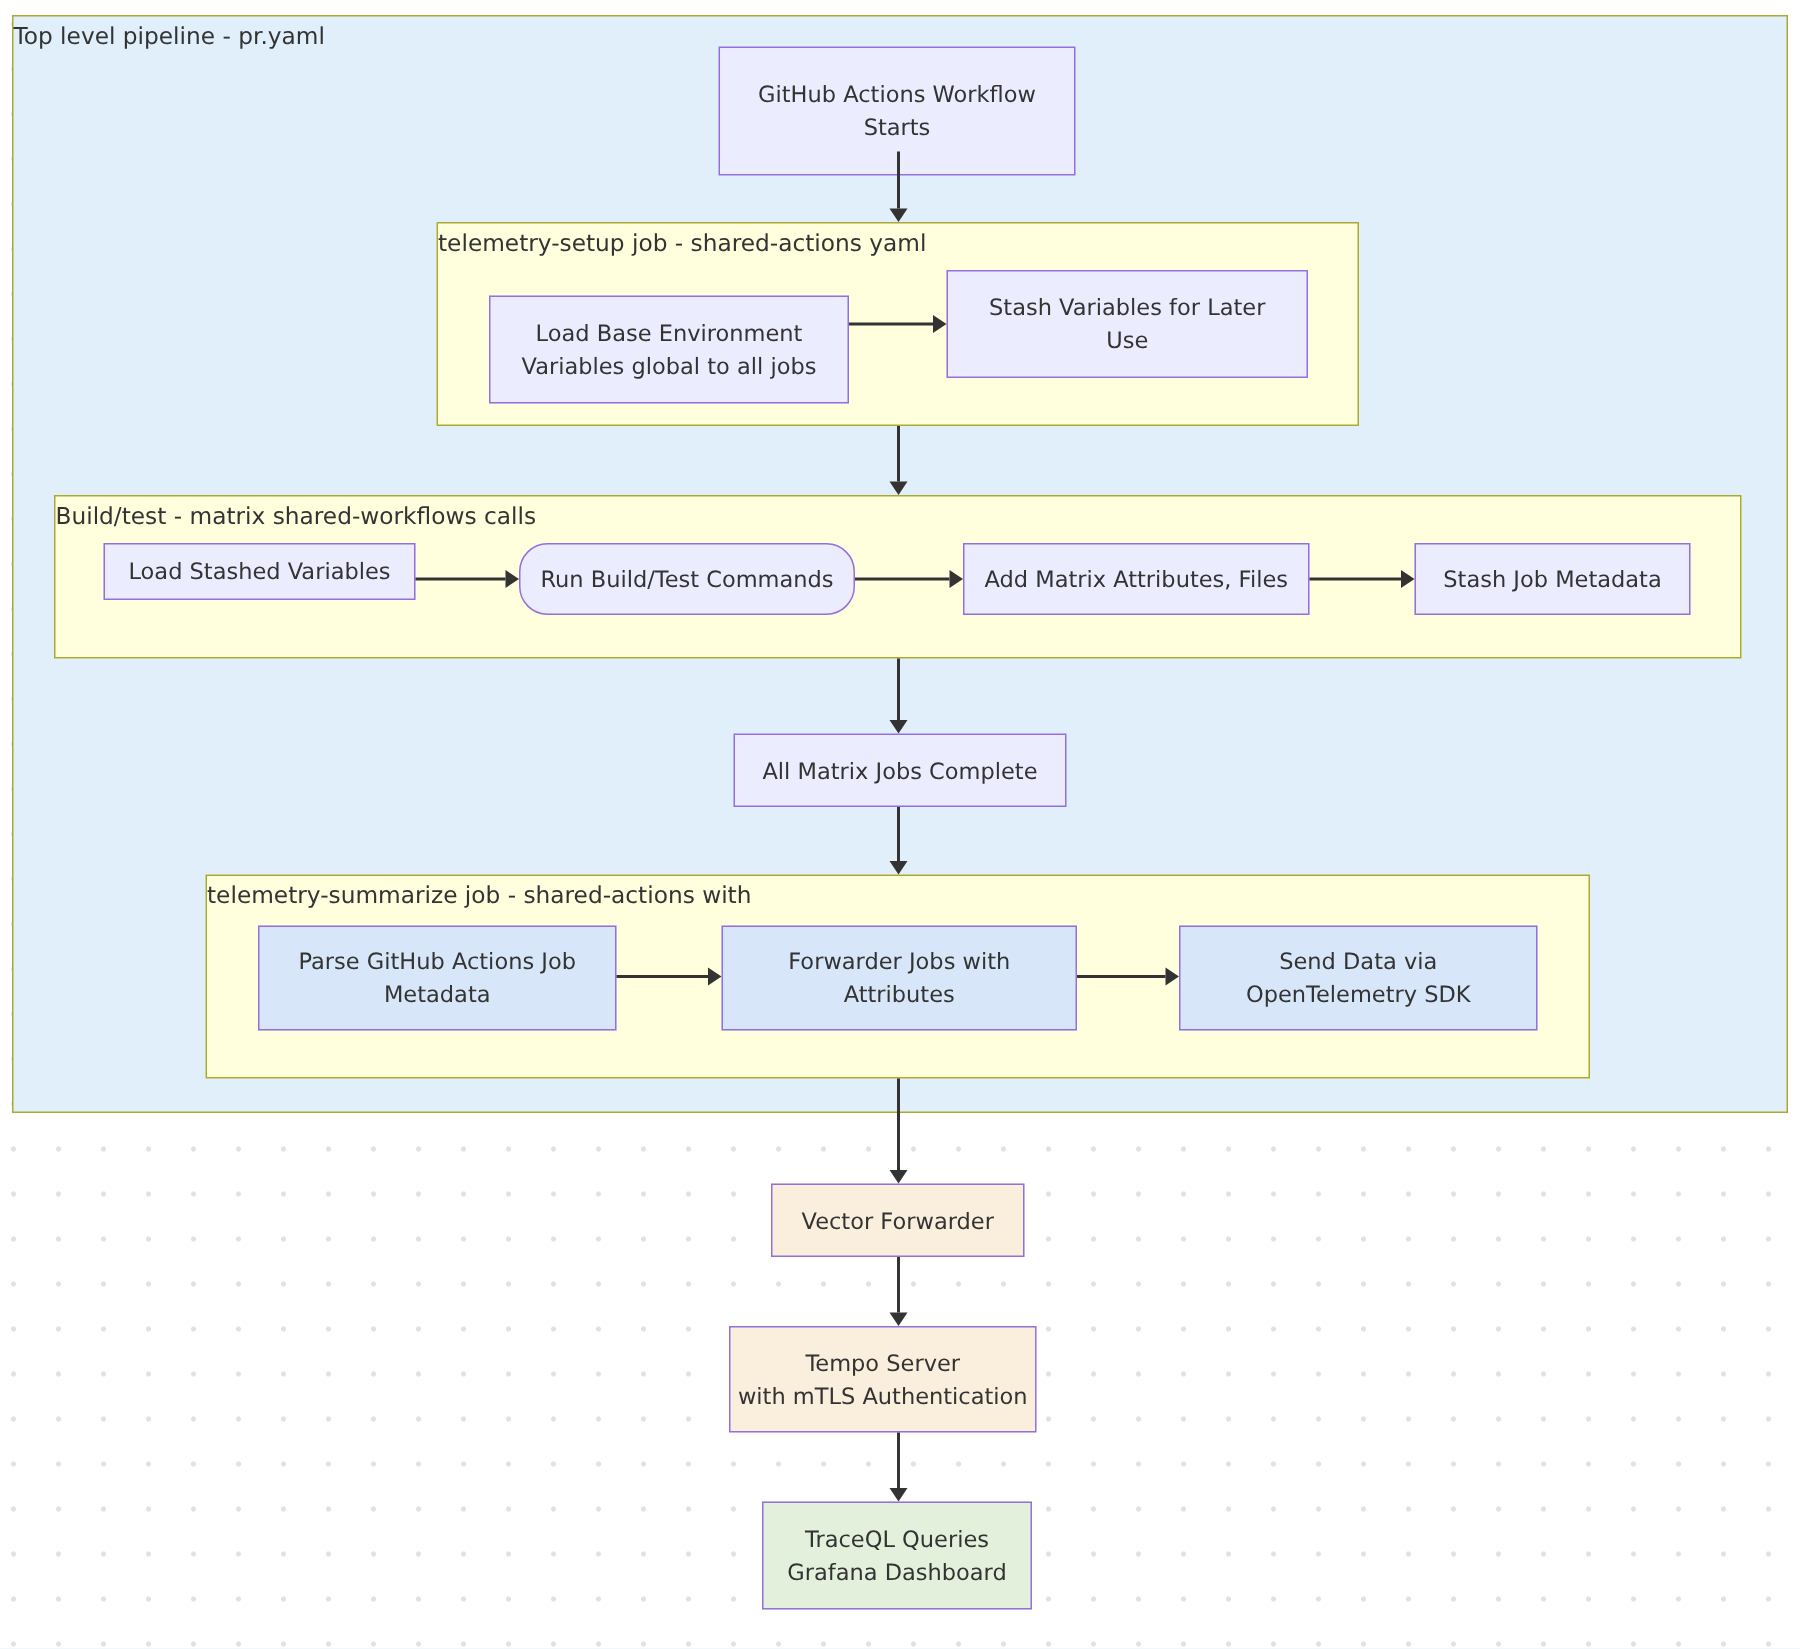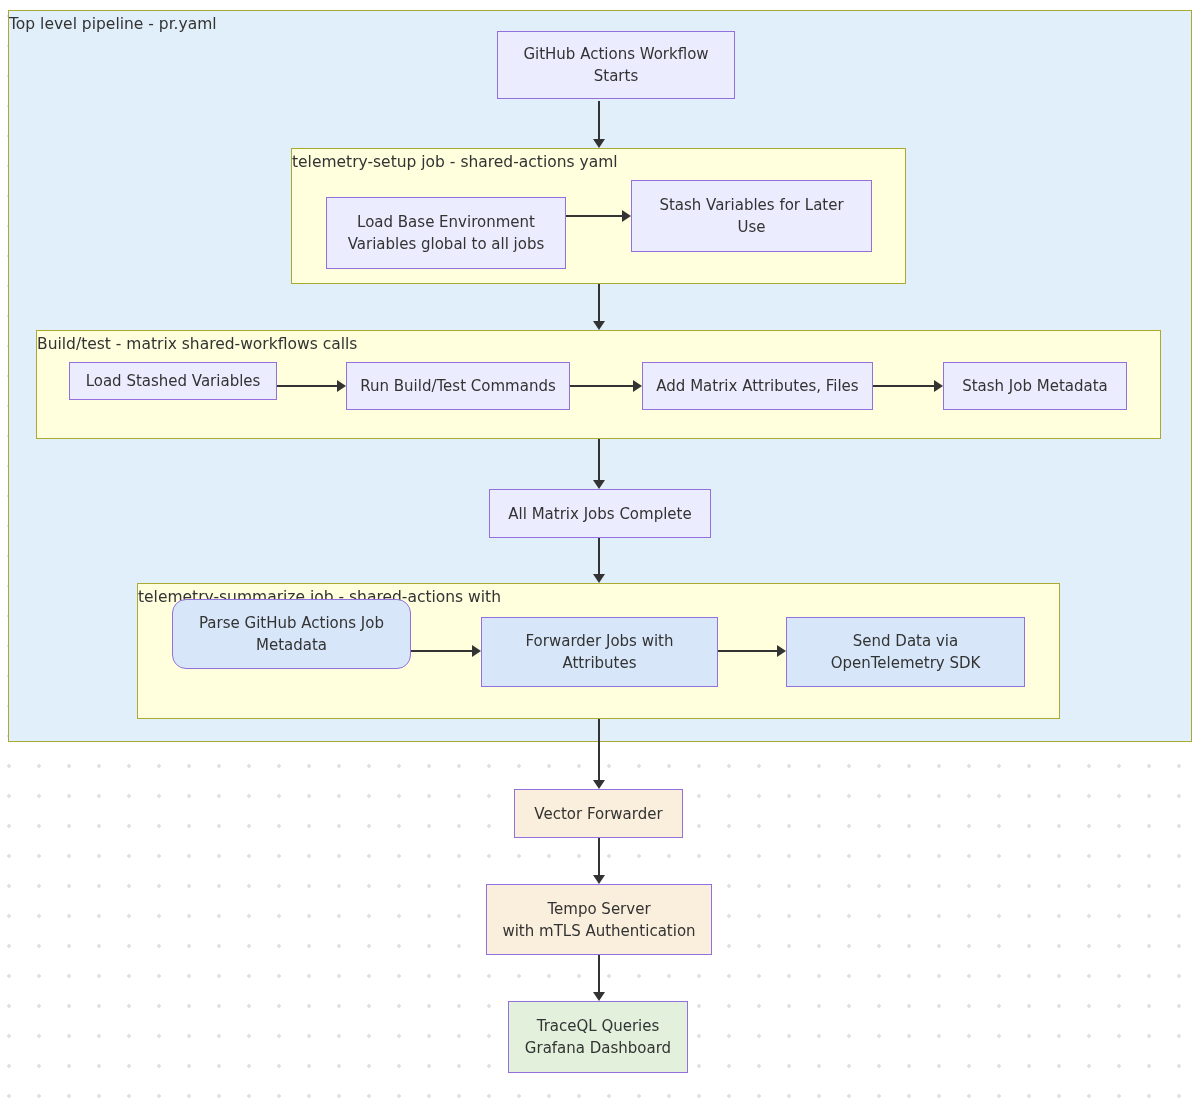--- a/index.html
+++ b/index.html
@@ -52,33 +52,33 @@
     text-align: center;
     font-size: 15px;
     line-height: 22px;
     white-space: pre-line;
     background: var(--node-lavender);
   }
   .node.blue  { background: var(--node-blue); }
   .node.cream { background: var(--node-cream); }
   .node.green { background: var(--node-green); }
 
-  #n-start        { left: 479px; top: 31px;   width: 238px; height: 68px; margin-left: 18px; }
+  #n-start        { left: 479px; top: 31px;   width: 238px; height: 86px; }
   #n-load-env     { left: 326px; top: 180px;  width: 240px; height: 72px; margin-top: 17px; }
   #n-stash-vars   { left: 631px; top: 180px;  width: 241px; height: 72px; }
   #n-load-stashed { left: 69px;  top: 362px;  width: 208px; height: 38px; }
-  #n-run-build    { left: 346px; top: 362px;  width: 224px; height: 48px; }
+  #n-run-build    { left: 346px; top: 362px;  width: 224px; height: 48px; border-radius: 19px; }
   #n-add-matrix   { left: 642px; top: 362px;  width: 231px; height: 48px; }
   #n-stash-meta   { left: 943px; top: 362px;  width: 184px; height: 48px; }
   #n-all-complete { left: 489px; top: 489px;  width: 222px; height: 49px; }
-  #n-parse-meta   { left: 172px; top: 599px;  width: 239px; height: 70px; border-radius: 14px; }
+  #n-parse-meta   { left: 172px; top: 617px;  width: 239px; height: 70px; }
   #n-associate    { left: 481px; top: 617px;  width: 237px; height: 70px; }
   #n-send-data    { left: 786px; top: 617px;  width: 239px; height: 70px; }
   #n-vector       { left: 514px; top: 789px;  width: 169px; height: 49px; }
-  #n-tempo        { left: 486px; top: 884px;  width: 226px; height: 71px; }
+  #n-tempo        { left: 486px; top: 884px;  width: 205px; height: 71px; }
   #n-traceql      { left: 508px; top: 1001px; width: 180px; height: 72px; }
 
   .edge-v { position: absolute; width: 2px;  left: 598px; background: var(--edge); }
   .edge-h { position: absolute; height: 2px; background: var(--edge); }
   .arr-down {
     position: absolute; left: 593px; width: 0; height: 0;
     border-left: 6px solid transparent; border-right: 6px solid transparent;
     border-top: 9px solid var(--edge);
   }
   .arr-right {

